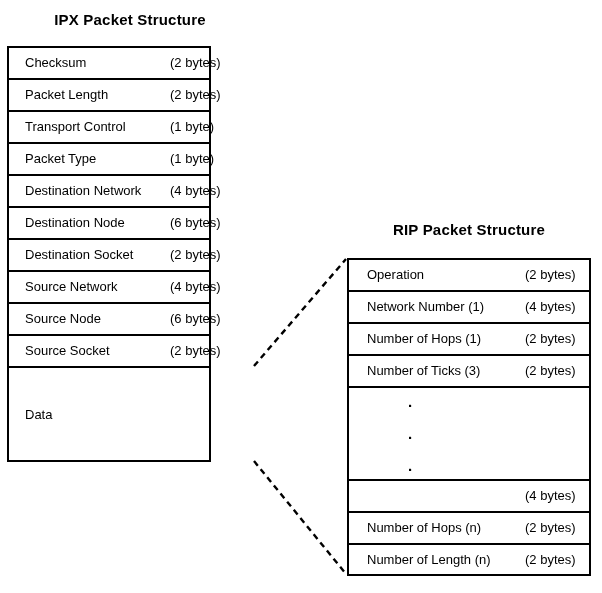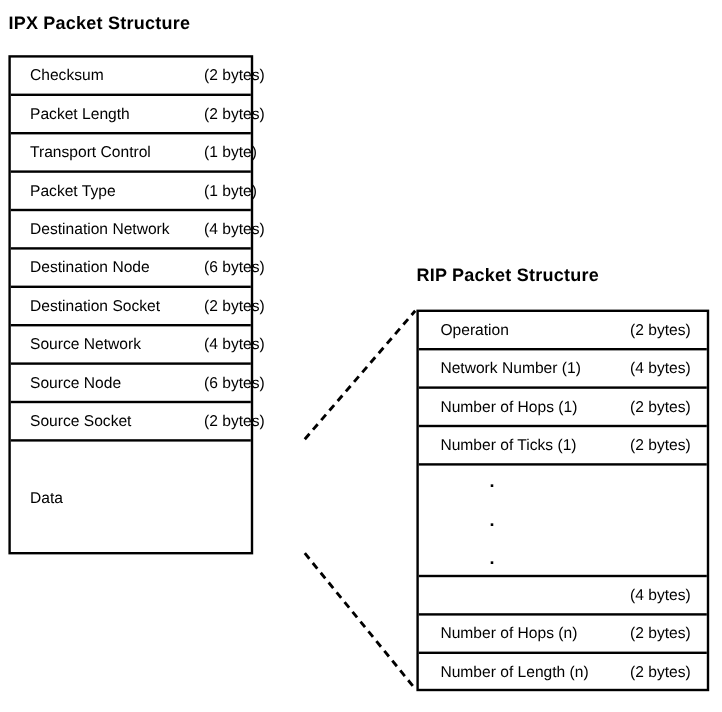--- a/index.html
+++ b/index.html
@@ -9,20 +9,21 @@
     height: 593px;
     background: #ffffff;
     font-family: "Liberation Sans", sans-serif;
     color: #000000;
     overflow: hidden;
   }
   .diagram-title {
     position: absolute;
     font-size: 15px;
     font-weight: bold;
+    text-align: center;
     letter-spacing: 0.2px;
     white-space: nowrap;
   }
   .title-ipx { left: 7px; top: 11px; width: 246px; }
   .title-rip { left: 347px; top: 221px; width: 244px; }
   .packet-table {
     position: absolute;
     box-sizing: border-box;
     border: 2px solid #000000;
     background: #ffffff;
@@ -159,21 +160,21 @@
     </div>
     <div class="row">
       <span class="label">Network Number (1)</span>
       <span class="size">(4 bytes)</span>
     </div>
     <div class="row">
       <span class="label">Number of Hops (1)</span>
       <span class="size">(2 bytes)</span>
     </div>
     <div class="row">
-      <span class="label">Number of Ticks (1)</span>
+      <span class="label">Number of Ticks (3)</span>
       <span class="size">(2 bytes)</span>
     </div>
     <div class="row dots-cell">
       <span class="dots">
         <span class="dot">.</span>
         <span class="dot">.</span>
         <span class="dot">.</span>
       </span>
     </div>
     <div class="row">

